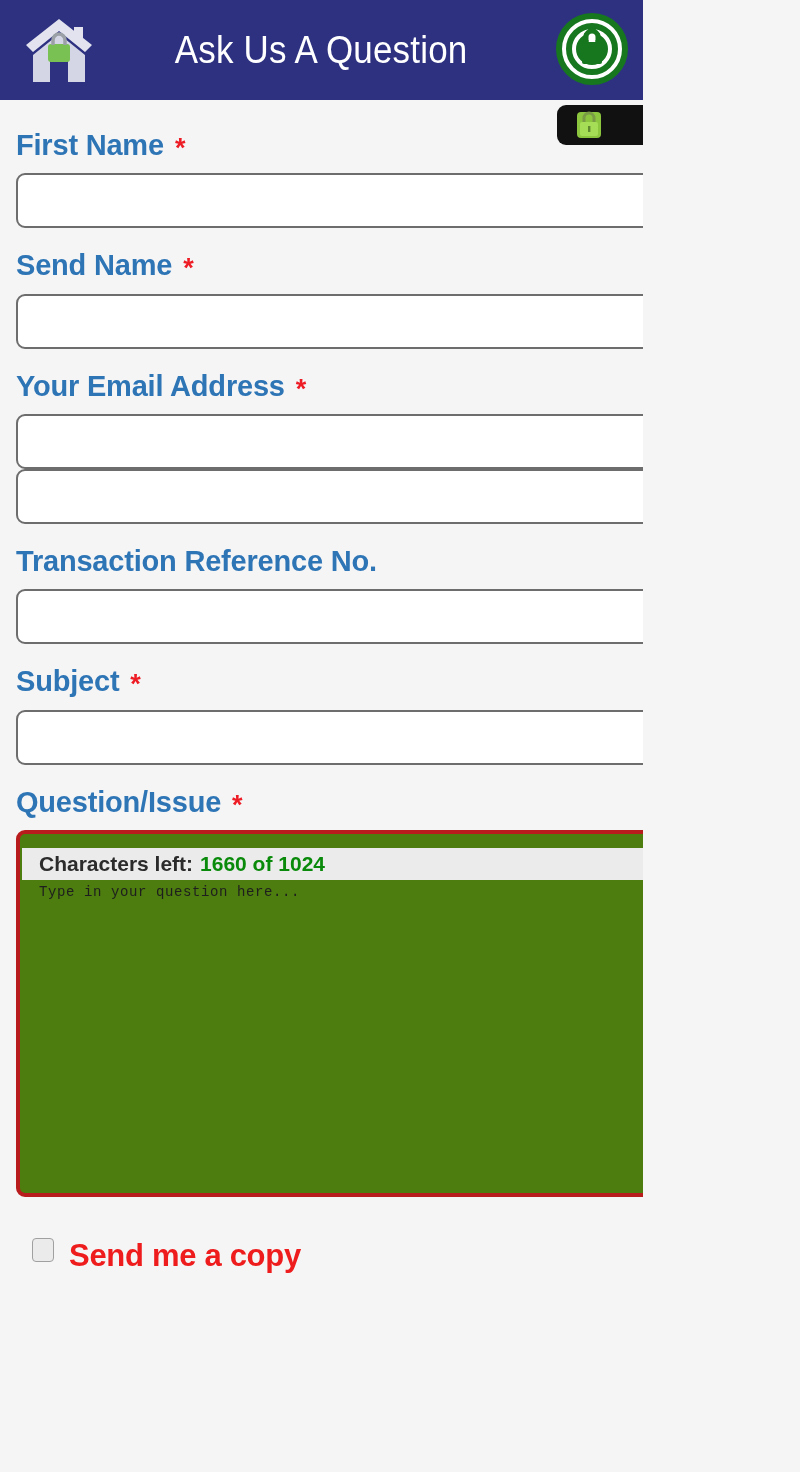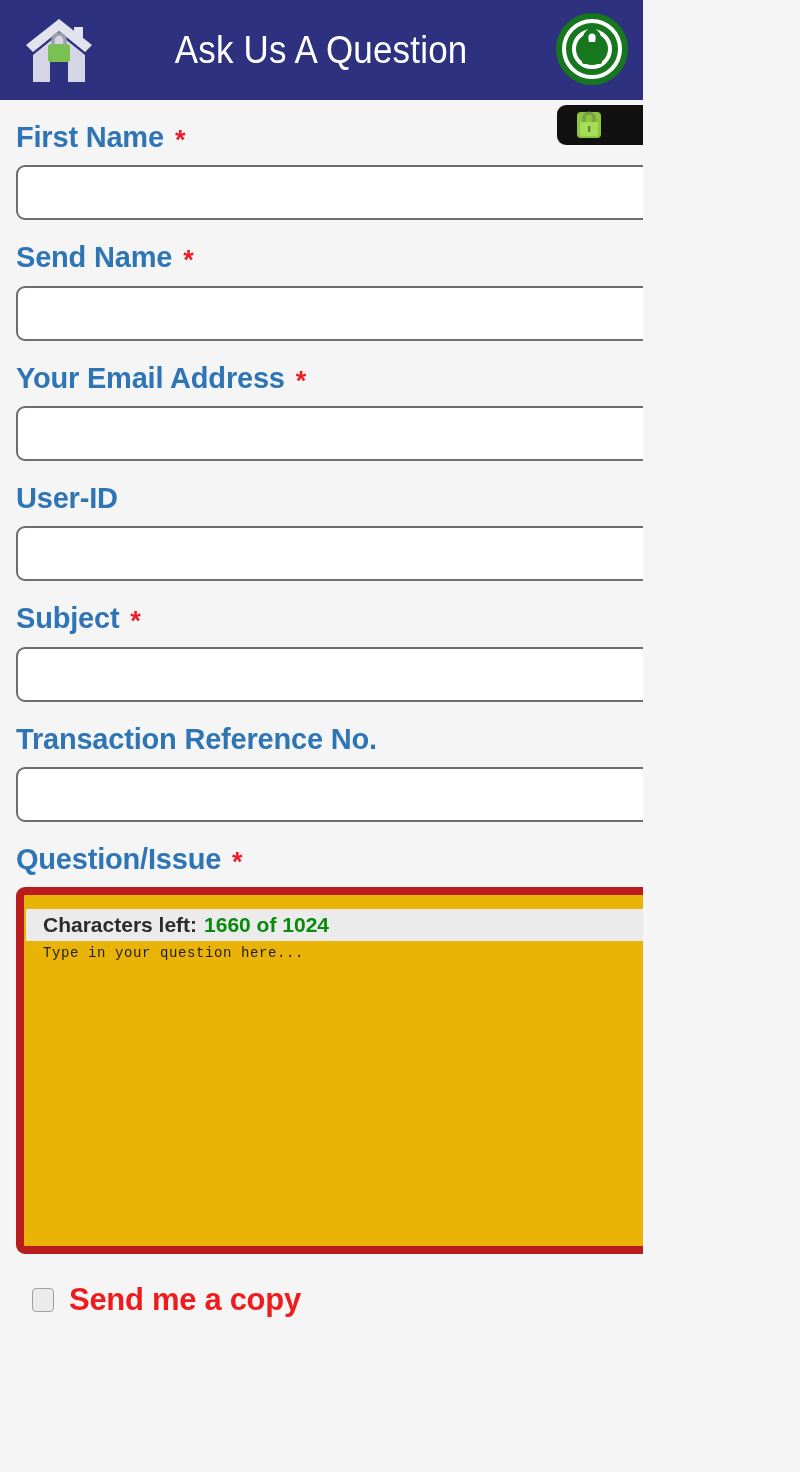--- a/index.html
+++ b/index.html
@@ -69,21 +69,21 @@
     border-bottom: 12px solid #111111;
   }
   #lock-tooltip .tip-text {
     color: #ffffff;
     font-size: 15px;
     margin-left: 10px;
     white-space: nowrap;
   }
 
   
-  #form-area { padding: 0 16px; }
+  #form-area { padding: 8px 16px; }
   .field { margin: 0; }
   .field-label {
     color: #2e75b6;
     font-weight: bold;
     font-size: 29px;
     letter-spacing: -0.2px;
     padding-top: 22px;
     padding-bottom: 11px;
     line-height: 1.05;
     white-space: nowrap;
@@ -107,22 +107,22 @@
     outline: none;
     font-family: "Liberation Sans", sans-serif;
     color: #222;
   }
 
   
   .textarea-wrap {
     position: relative;
     width: 768px;
     height: 367px;
-    background: #eab308;
-    border: 8px solid #b91c1c;
+    background: #4d7c0f;
+    border: 4px solid #b91c1c;
     border-radius: 9px;
     overflow: hidden;
     text-decoration: underline;
   }
   .counter-bar {
     position: absolute;
     left: 2px; top: 14px;
     width: 735px;
     height: 32px;
     background: #ebebeb;
@@ -165,20 +165,21 @@
     cursor: pointer;
     flex: none;
   }
   #copy-label {
     color: #ee1c1c;
     font-weight: bold;
     font-size: 31px;
     margin-left: 15px;
     letter-spacing: -0.3px;
     white-space: nowrap;
+    margin-top: 13px;
   }
 </style>
 </head>
 <body>
 
 <div id="page">
 
   <div id="header">
 
     <div id="home-button">
@@ -236,36 +237,33 @@
     </div>
 
     <div class="field">
       <div class="field-label">
         <span>Your Email Address</span><span class="req">*</span>
       </div>
       <input class="text-input" type="text" value="" style="">
     </div>
 
     <div class="field">
-      <div class="field-label">
-        <span>User-ID</span><span class="req"></span>
+      <input class="text-input" type="text" value="" style="">
+    </div>
+
+    <div class="field">
+      <div class="field-label">
+        <span>Transaction Reference No.</span><span class="req"></span>
       </div>
       <input class="text-input" type="text" value="" style="">
     </div>
 
     <div class="field">
       <div class="field-label">
         <span>Subject</span><span class="req">*</span>
-      </div>
-      <input class="text-input" type="text" value="" style="">
-    </div>
-
-    <div class="field">
-      <div class="field-label">
-        <span>Transaction Reference No.</span><span class="req"></span>
       </div>
       <input class="text-input" type="text" value="" style="">
     </div>
 
     <div class="field">
       <div class="field-label">
         <span>Question/Issue</span><span class="req">*</span>
       </div>
       <div class="textarea-wrap">
         <div class="counter-bar">

